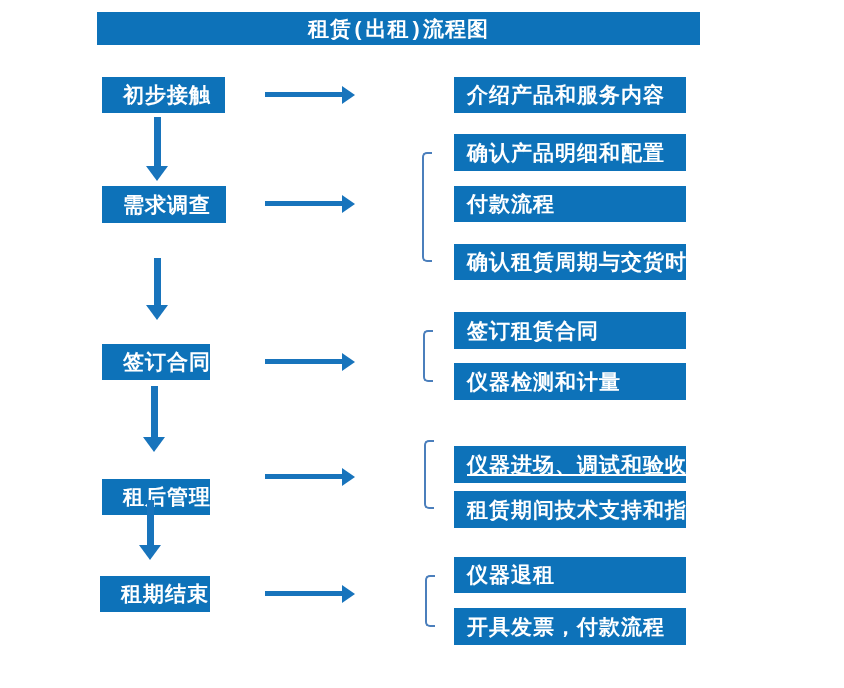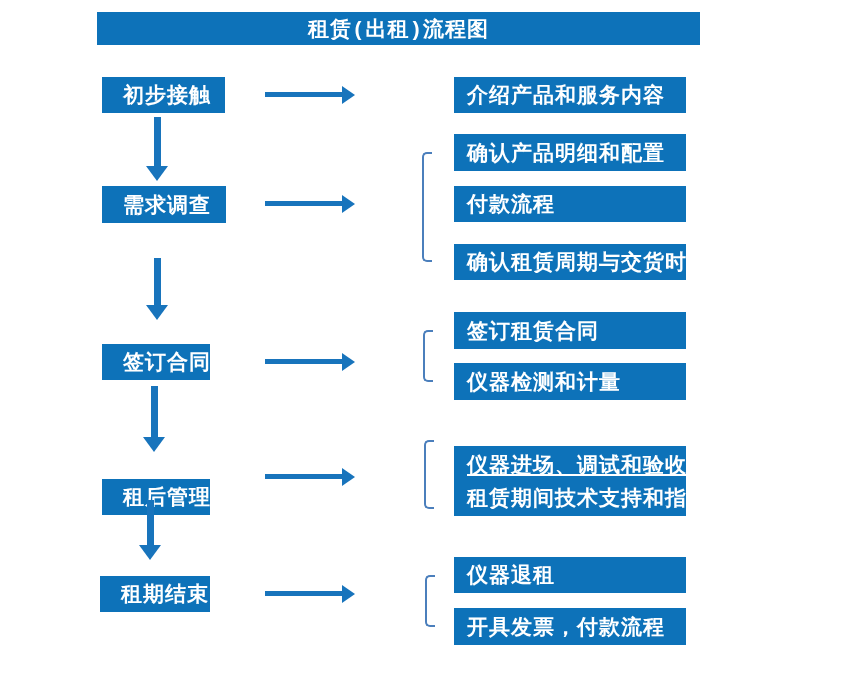--- a/index.html
+++ b/index.html
@@ -111,21 +111,21 @@
       <div class="head"></div>
   </div>
 
   <div class="box left-box" style="left:102px;top:459px;width:108px;height:36px;margin-top:20px;">租后管理</div>
   <div class="harrow" style="top:468px;">
     <div class="shaft"></div>
       <div class="head"></div>
   </div>
   <div class="bracket" style="left:424px;top:440px;height:69px;"></div>
   <div class="box right-box" style="top:446px;height:37px;text-decoration:underline;">仪器进场、调试和验收</div>
-  <div class="box right-box" style="top:479px;height:37px;">租赁期间技术支持和指导</div>
+  <div class="box right-box" style="top:491px;height:37px;">租赁期间技术支持和指导</div>
 
   <div class="varrow" style="left:139px;top:500px;">
     <div class="shaft" style="height:45px;"></div>
       <div class="head"></div>
   </div>
 
   <div class="box left-box" style="left:100px;top:576px;width:110px;height:36px;">租期结束</div>
   <div class="harrow" style="top:585px;">
     <div class="shaft"></div>
       <div class="head"></div>

